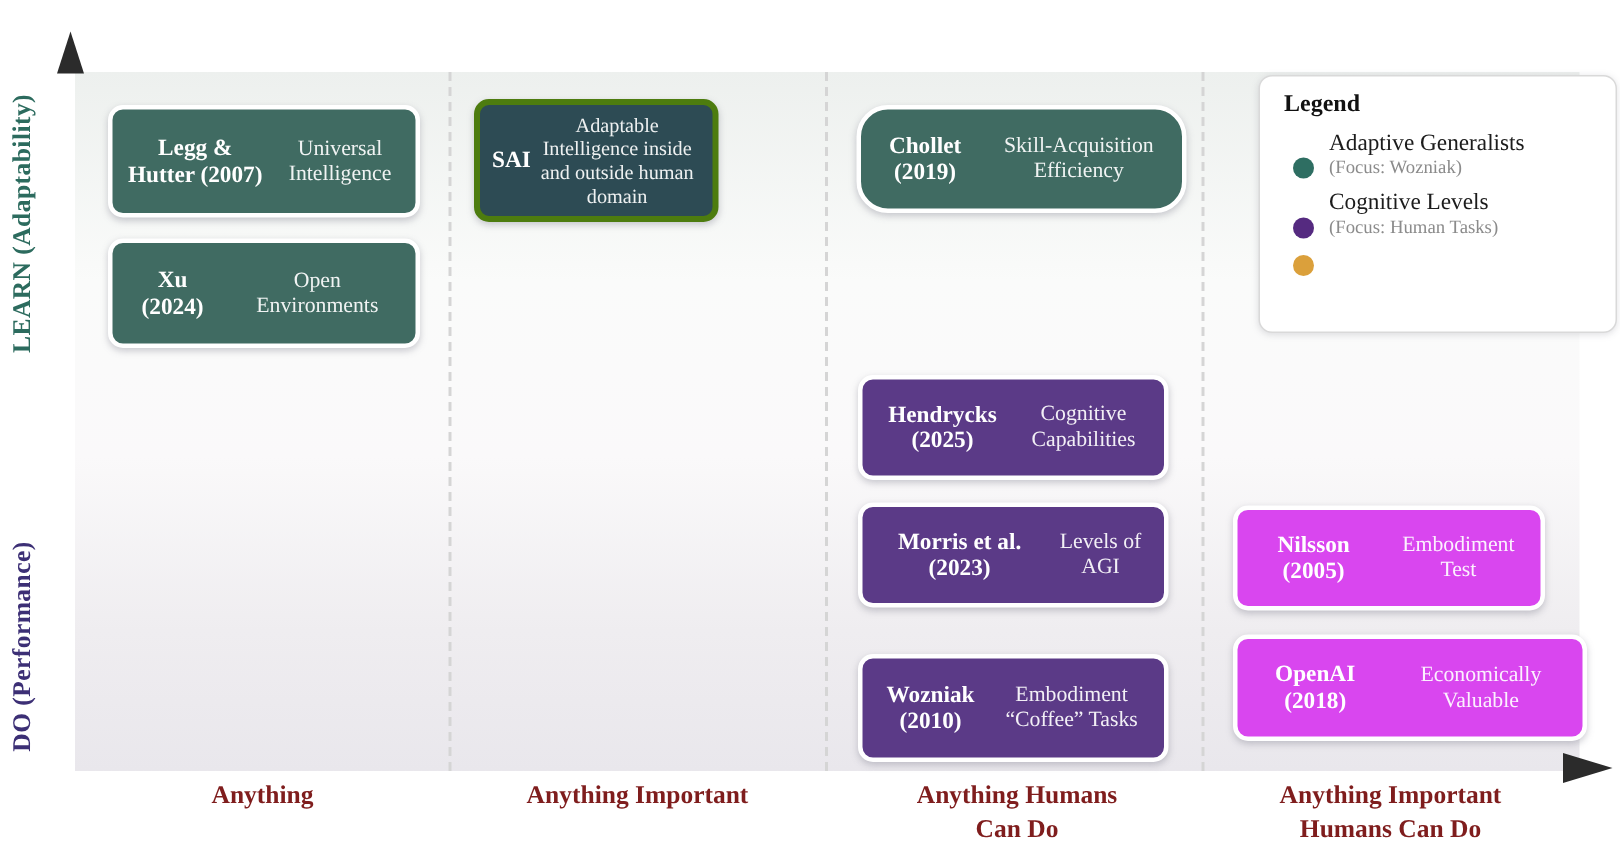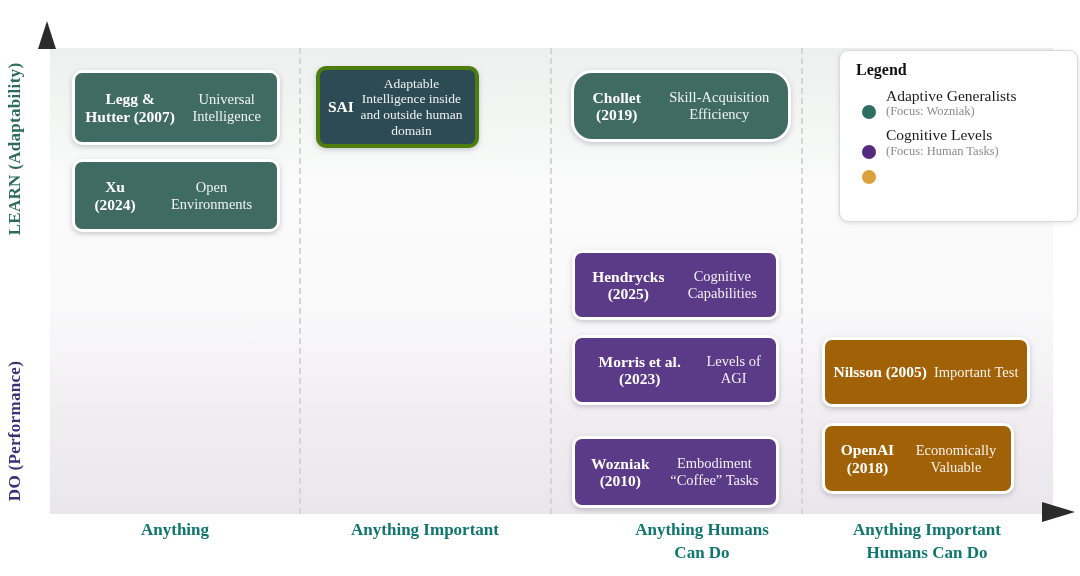--- a/index.html
+++ b/index.html
@@ -23,43 +23,43 @@
     border-top:10px solid transparent; border-bottom:10px solid transparent;
     border-left:33px solid #2b2b2b;
   }
 
   .ylabel { position:absolute; transform:rotate(-90deg); text-align:center;
     font-weight:bold; font-size:17px; letter-spacing:0.3px; white-space:nowrap; }
   .ylabel-learn { width:190px; left:-80px; top:139px; color:#2c6b5e; }
   .ylabel-do { width:160px; left:-65px; top:421px; color:#3c2f75; }
 
   .xlabel { position:absolute; top:518px; width:260px; text-align:center;
-    font-weight:bold; font-size:17px; line-height:23px; color:#0f766e; white-space:pre-line; }
-  .xlabel1 { left:45px; } .xlabel2 { left:295px; } .xlabel3 { left:572px; } .xlabel4 { left:797px; }
+    font-weight:bold; font-size:17px; line-height:23px; color:#7f1d1d; white-space:pre-line; }
+  .xlabel1 { left:45px; } .xlabel2 { left:295px; } .xlabel3 { left:548px; } .xlabel4 { left:797px; }
 
   .card {
     position:absolute; border:3px solid #ffffff; border-radius:10px;
     box-shadow:0 2px 5px rgba(110,110,125,0.35);
     display:flex; flex-direction:row; justify-content:center; align-items:center;
     text-align:center; padding:4px 8px; gap:7px;
   }
   .card .card-title { font-weight:bold; font-size:15.5px; color:#ffffff; line-height:1.1; }
   .card .card-subtitle { font-size:14.5px; color:rgba(255,255,255,0.92); line-height:1.15; white-space:pre-line; }
   .teal   { background:#406b62; }
   .purple { background:#5b3a87;padding-left:12px; }
-  .gold   { background:#a16207; }
+  .gold   { background:#d946ef; }
 
   .card-legg      { left:72px;  top:70px;  width:208px; height:75px; }
   .card-xu        { left:72px;  top:159px; width:208px; height:73px; }
   .card-chollet   { left:571px; top:70px;  width:220px; height:72px;border-radius:21px; }
   .card-hendrycks { left:572px; top:250px; width:207px; height:70px; }
   .card-morris    { left:572px; top:335px; width:207px; height:70px;justify-content:flex-end; }
   .card-wozniak   { left:572px; top:436px; width:207px; height:72px;font-family:Liberation Serif, serif; }
   .card-nilsson   { left:822px; top:337px; width:208px; height:70px; }
-  .card-openai    { left:822px; top:423px; width:192px; height:71px; }
+  .card-openai    { left:822px; top:423px; width:236px; height:71px; }
 
   .card-sai {
     left:316px; top:66px; width:163px; height:82px;
     background:#2d4b54; border:4px solid #4d7c0f; gap:2px;
   }
   .card-sai .card-title { font-size:15.5px; }
   .card-sai .card-subtitle { font-size:13.5px; }
 
   .legend {
     position:absolute; left:839px; top:50px; width:239px; height:172px;
@@ -128,21 +128,21 @@
     <div class="card-subtitle">Levels of AGI</div>
   </div>
 
   <div class="card purple card-wozniak">
     <div class="card-title">Wozniak (2010)</div>
     <div class="card-subtitle">Embodiment “Coffee” Tasks</div>
   </div>
 
   <div class="card gold card-nilsson">
     <div class="card-title">Nilsson (2005)</div>
-    <div class="card-subtitle">Important Test</div>
+    <div class="card-subtitle">Embodiment Test</div>
   </div>
 
   <div class="card gold card-openai">
     <div class="card-title">OpenAI (2018)</div>
     <div class="card-subtitle">Economically Valuable</div>
   </div>
 
   <div class="legend">
     <div class="legend-title">Legend</div>
     <div class="legend-item">

